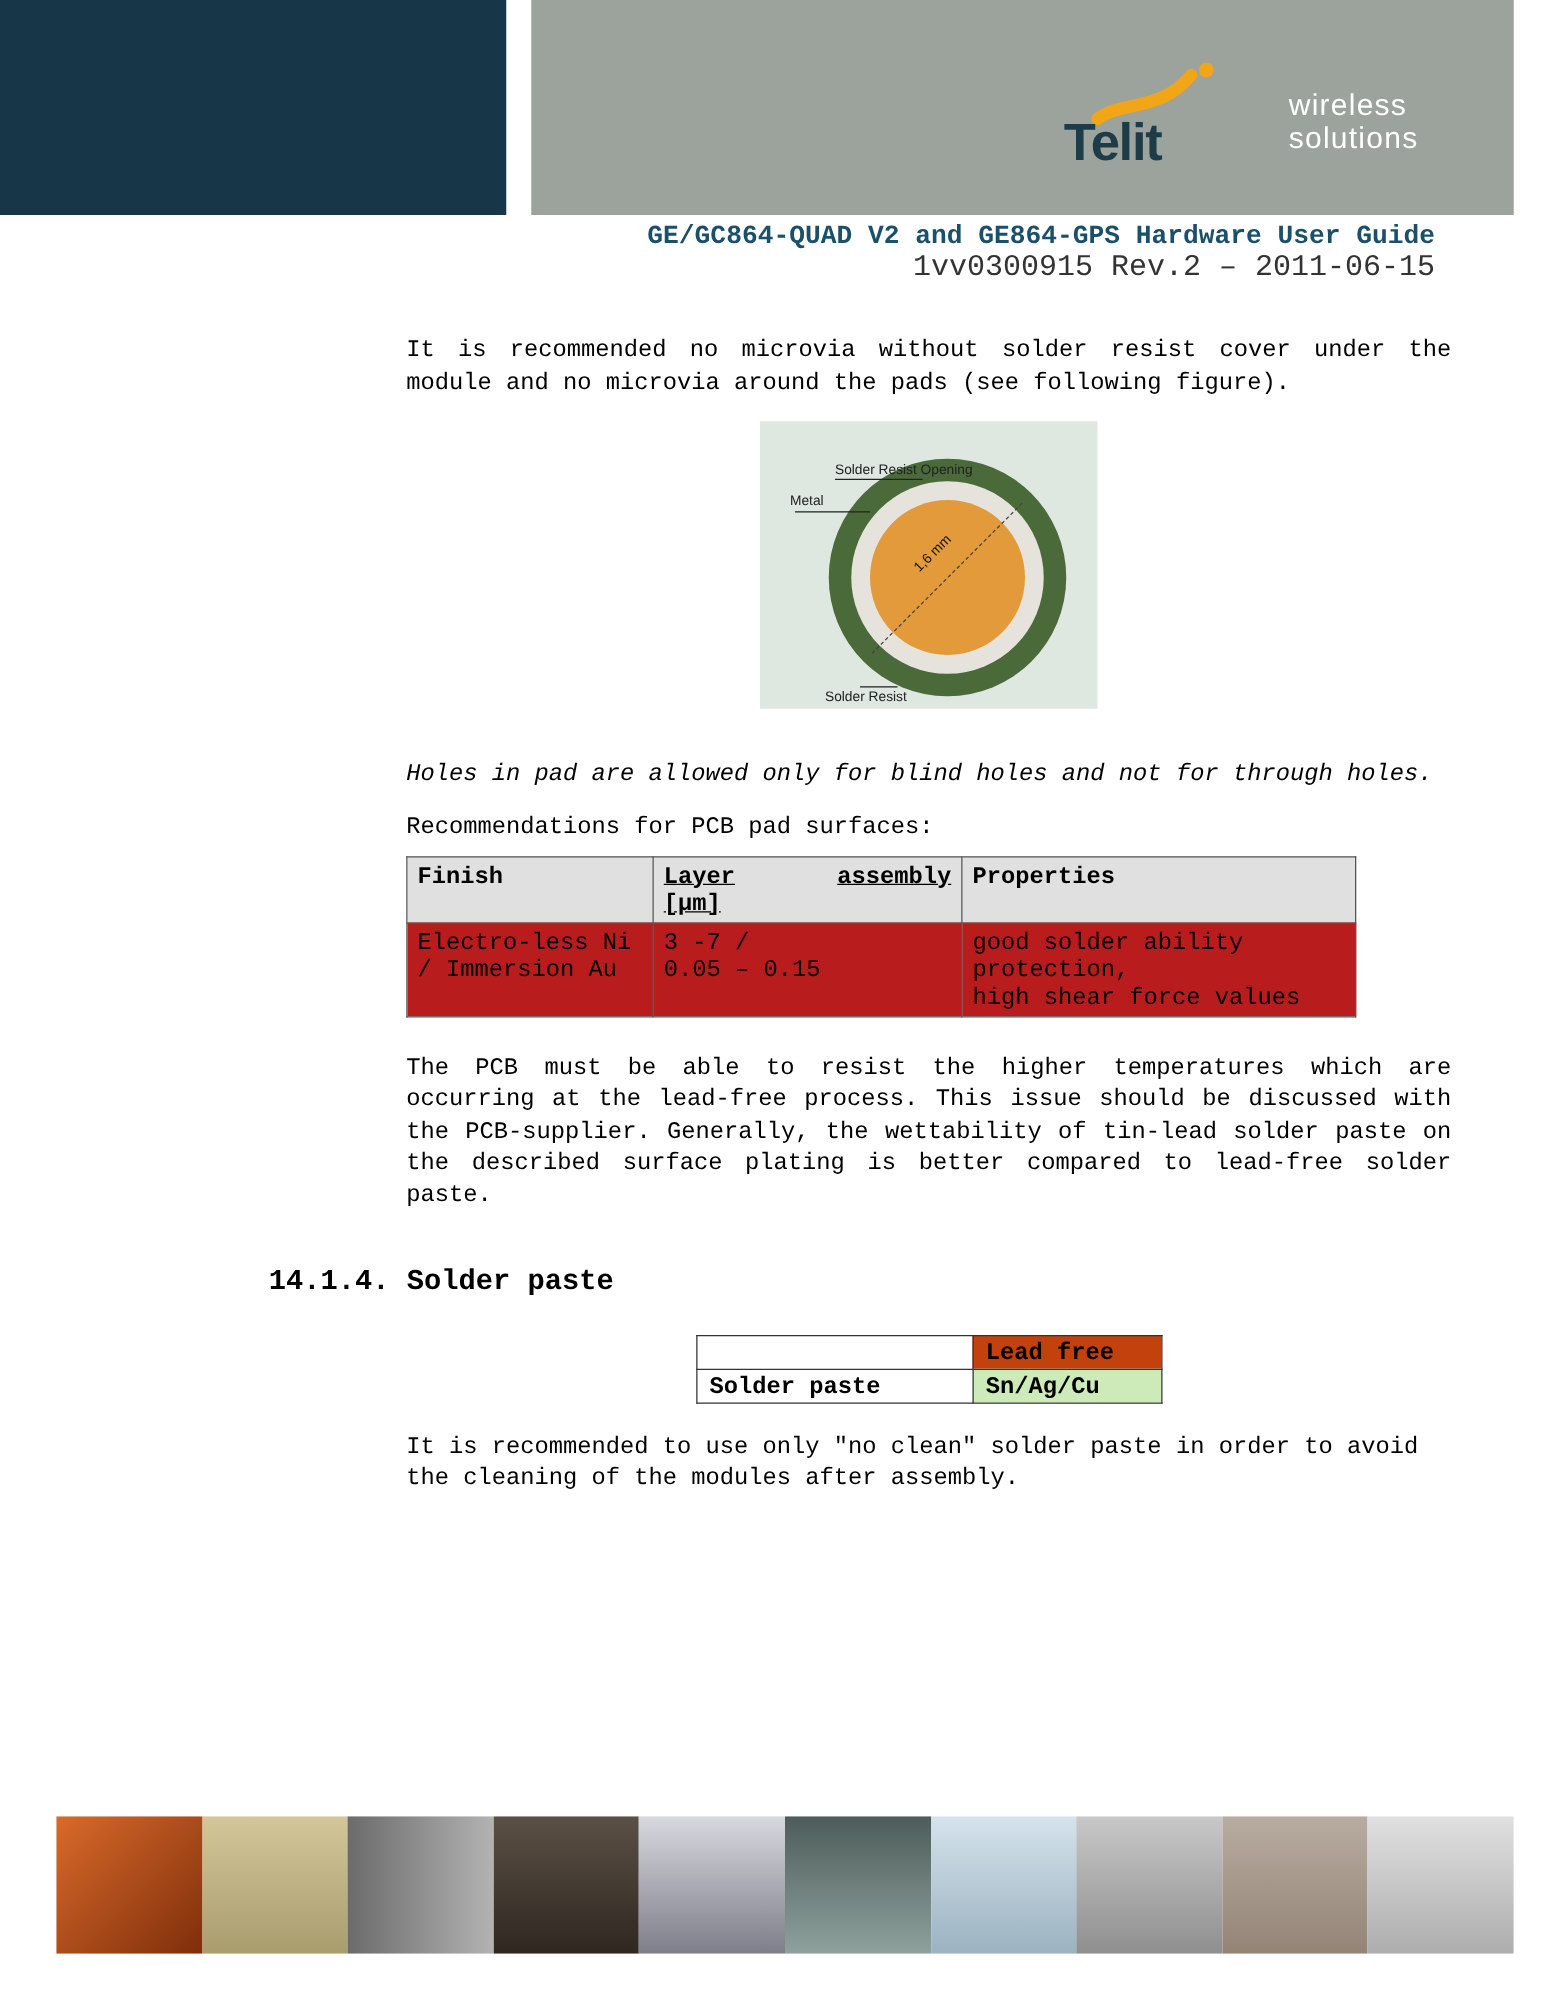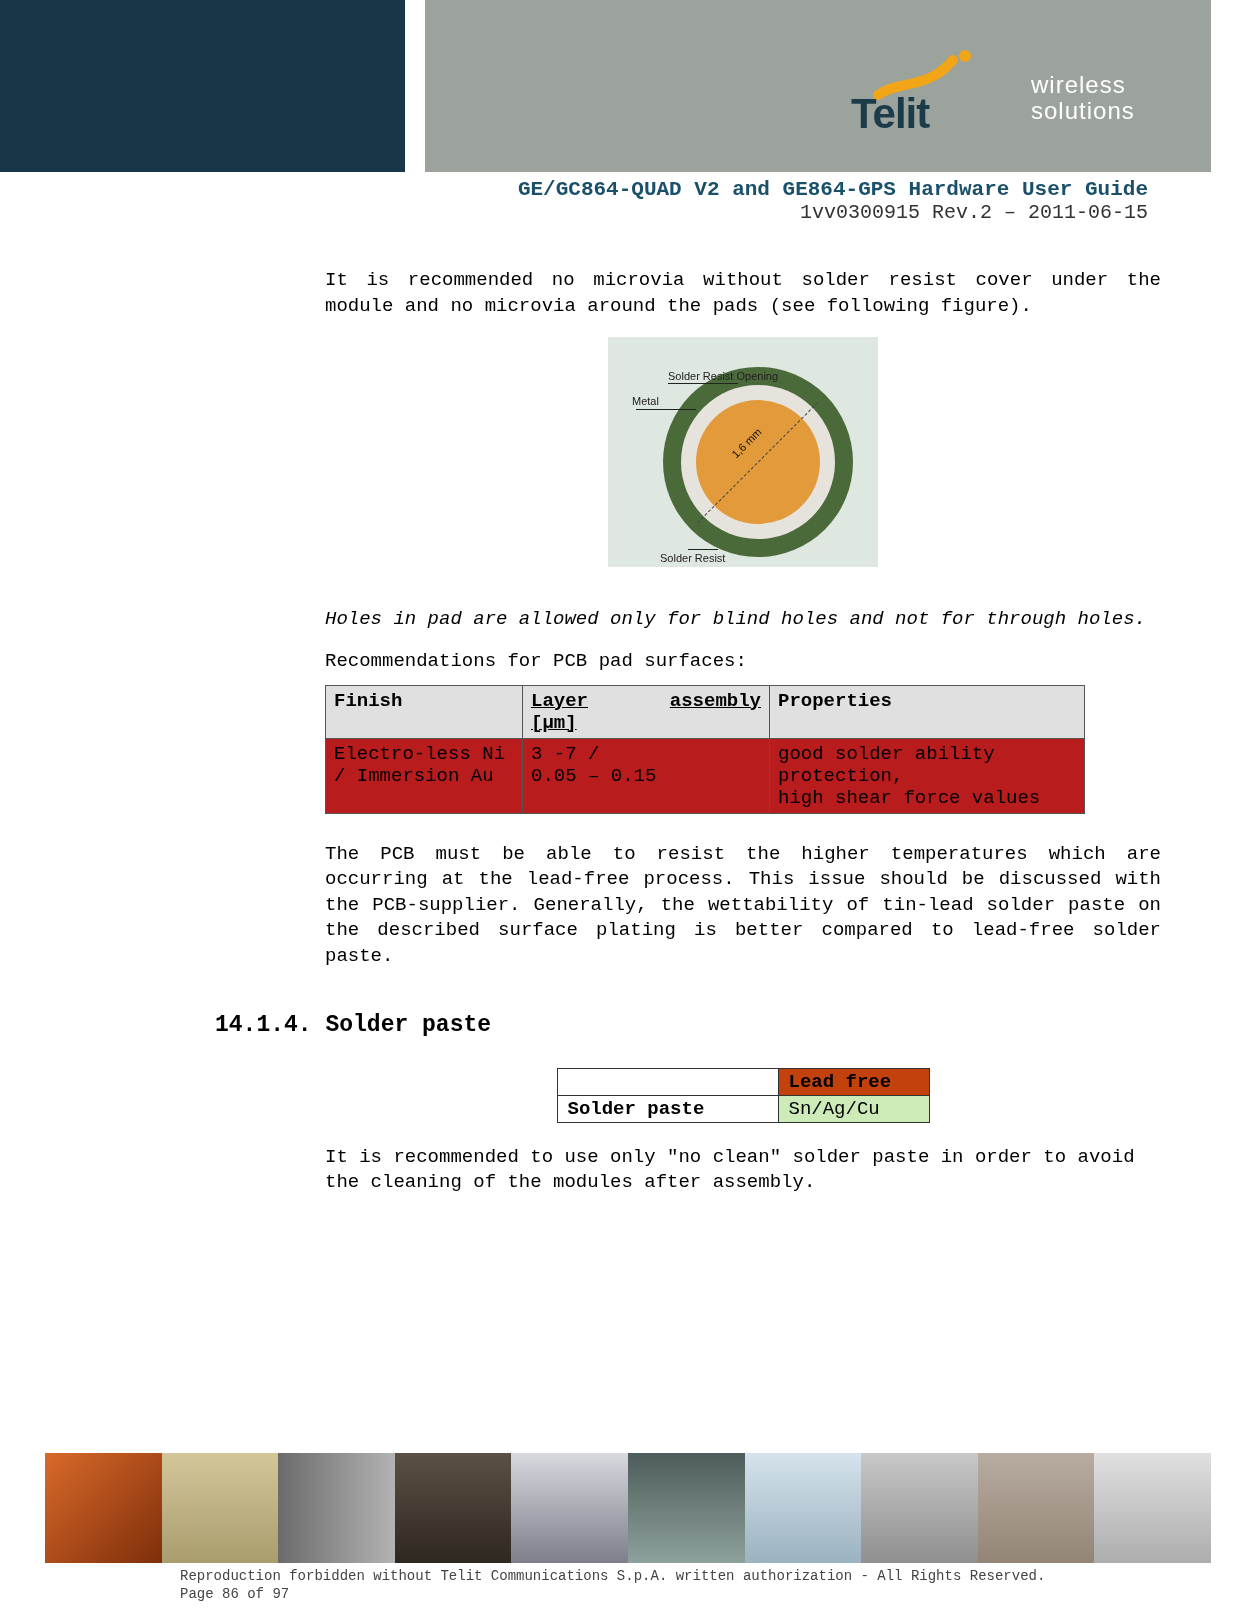--- a/index.html
+++ b/index.html
@@ -82,21 +82,21 @@
     left: 300px;
     text-align: right;
   }
   .doc-title {
     color: #1b506b;
     font-weight: bold;
     font-size: 21px;
   }
   .doc-rev {
     color: #333;
-    font-size: 20px;
+    font-size: 24px;
   }
 
   .content {
     position: absolute;
     top: 268px;
     left: 325px;
     right: 75px;
   }
   .para {
     text-align: justify;
@@ -220,20 +220,21 @@
   .t2-wrap { display:flex; justify-content:center; }
   table.t2 {
     border-collapse: collapse;
     margin: 0 auto 22px auto;
   }
   table.t2 td, table.t2 th {
     border: 1px solid #333;
     padding: 2px 10px;
     font-size: 19px;
     text-align: left;
+    font-weight: bold;
   }
   table.t2 .h1 { background: #fff; }
   table.t2 .h2 { background: #c2410c; font-weight: bold; }
   table.t2 .b1 { background: #fff; font-weight: bold; }
   table.t2 .b2 { background: #cdebb9; }
 
   
   .bottom-strip {
     position: absolute;
     left: 45px;
@@ -376,19 +377,14 @@
     <div class="tile c3"></div>
     <div class="tile c4"></div>
     <div class="tile c5"></div>
     <div class="tile c6"></div>
     <div class="tile c7"></div>
     <div class="tile c8"></div>
     <div class="tile c9"></div>
     <div class="tile c10"></div>
   </div>
 
-  <div class="footer">
-    <span>Reproduction forbidden without Telit Communications S.p.A. written authorization - All Rights Reserved.</span>
-    <span>&nbsp;&nbsp;&nbsp;&nbsp;&nbsp;&nbsp;&nbsp;</span>
-    <span>Page 86 of 97</span>
-  </div>
 
 </div>
 
 </body></html>

